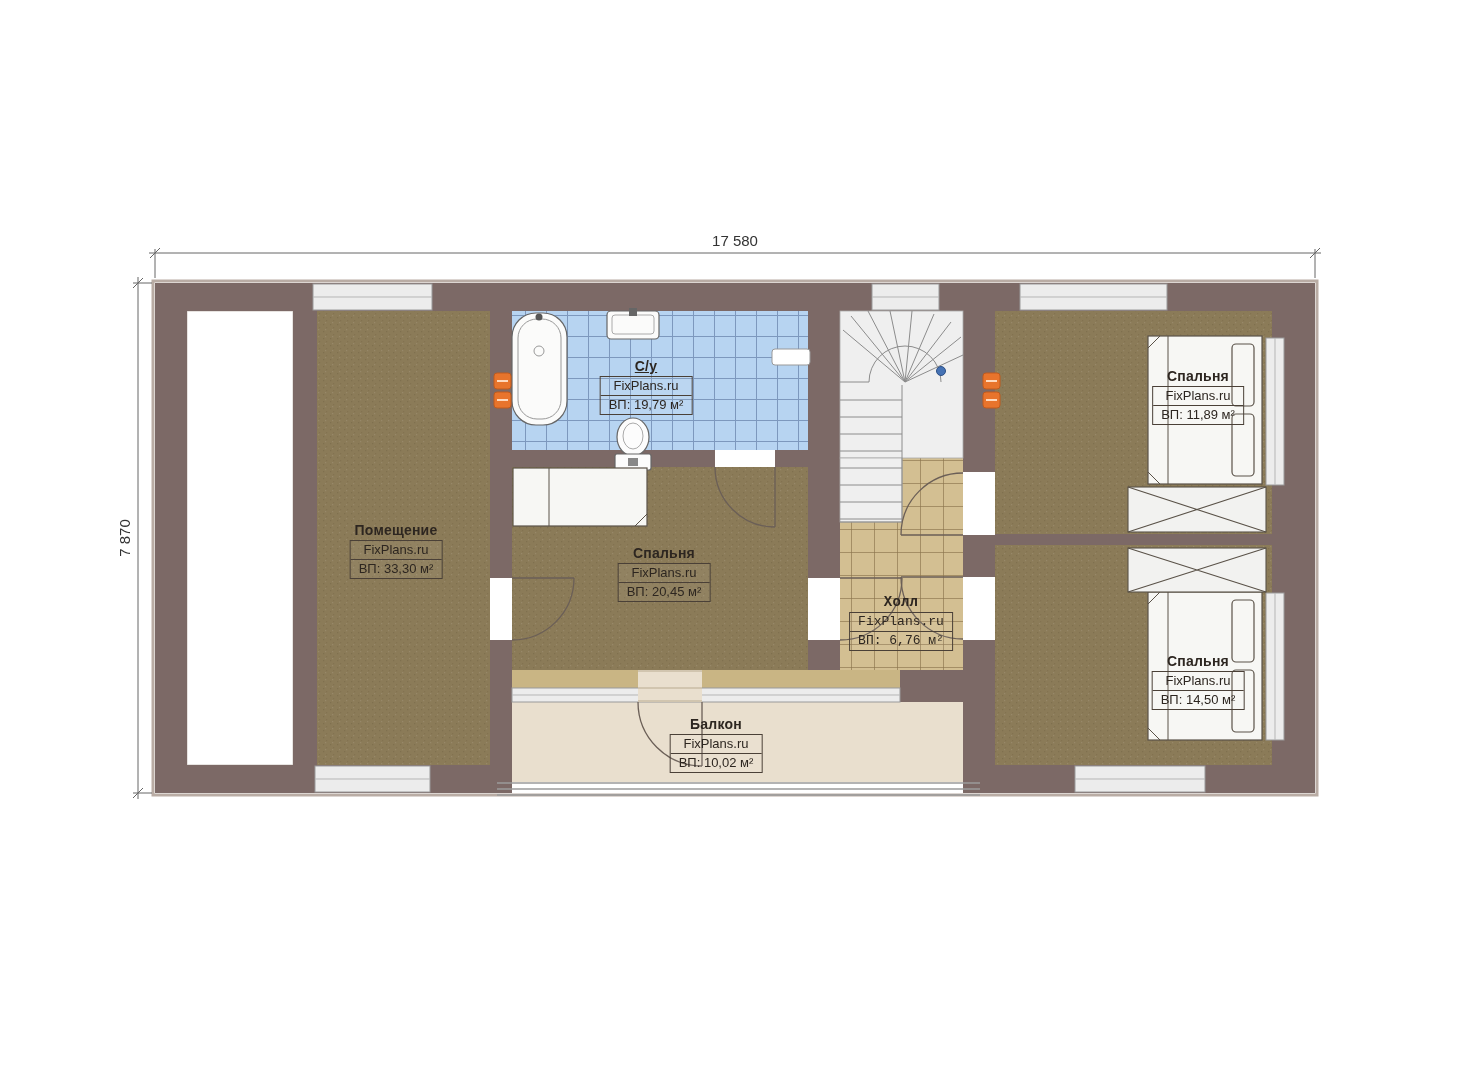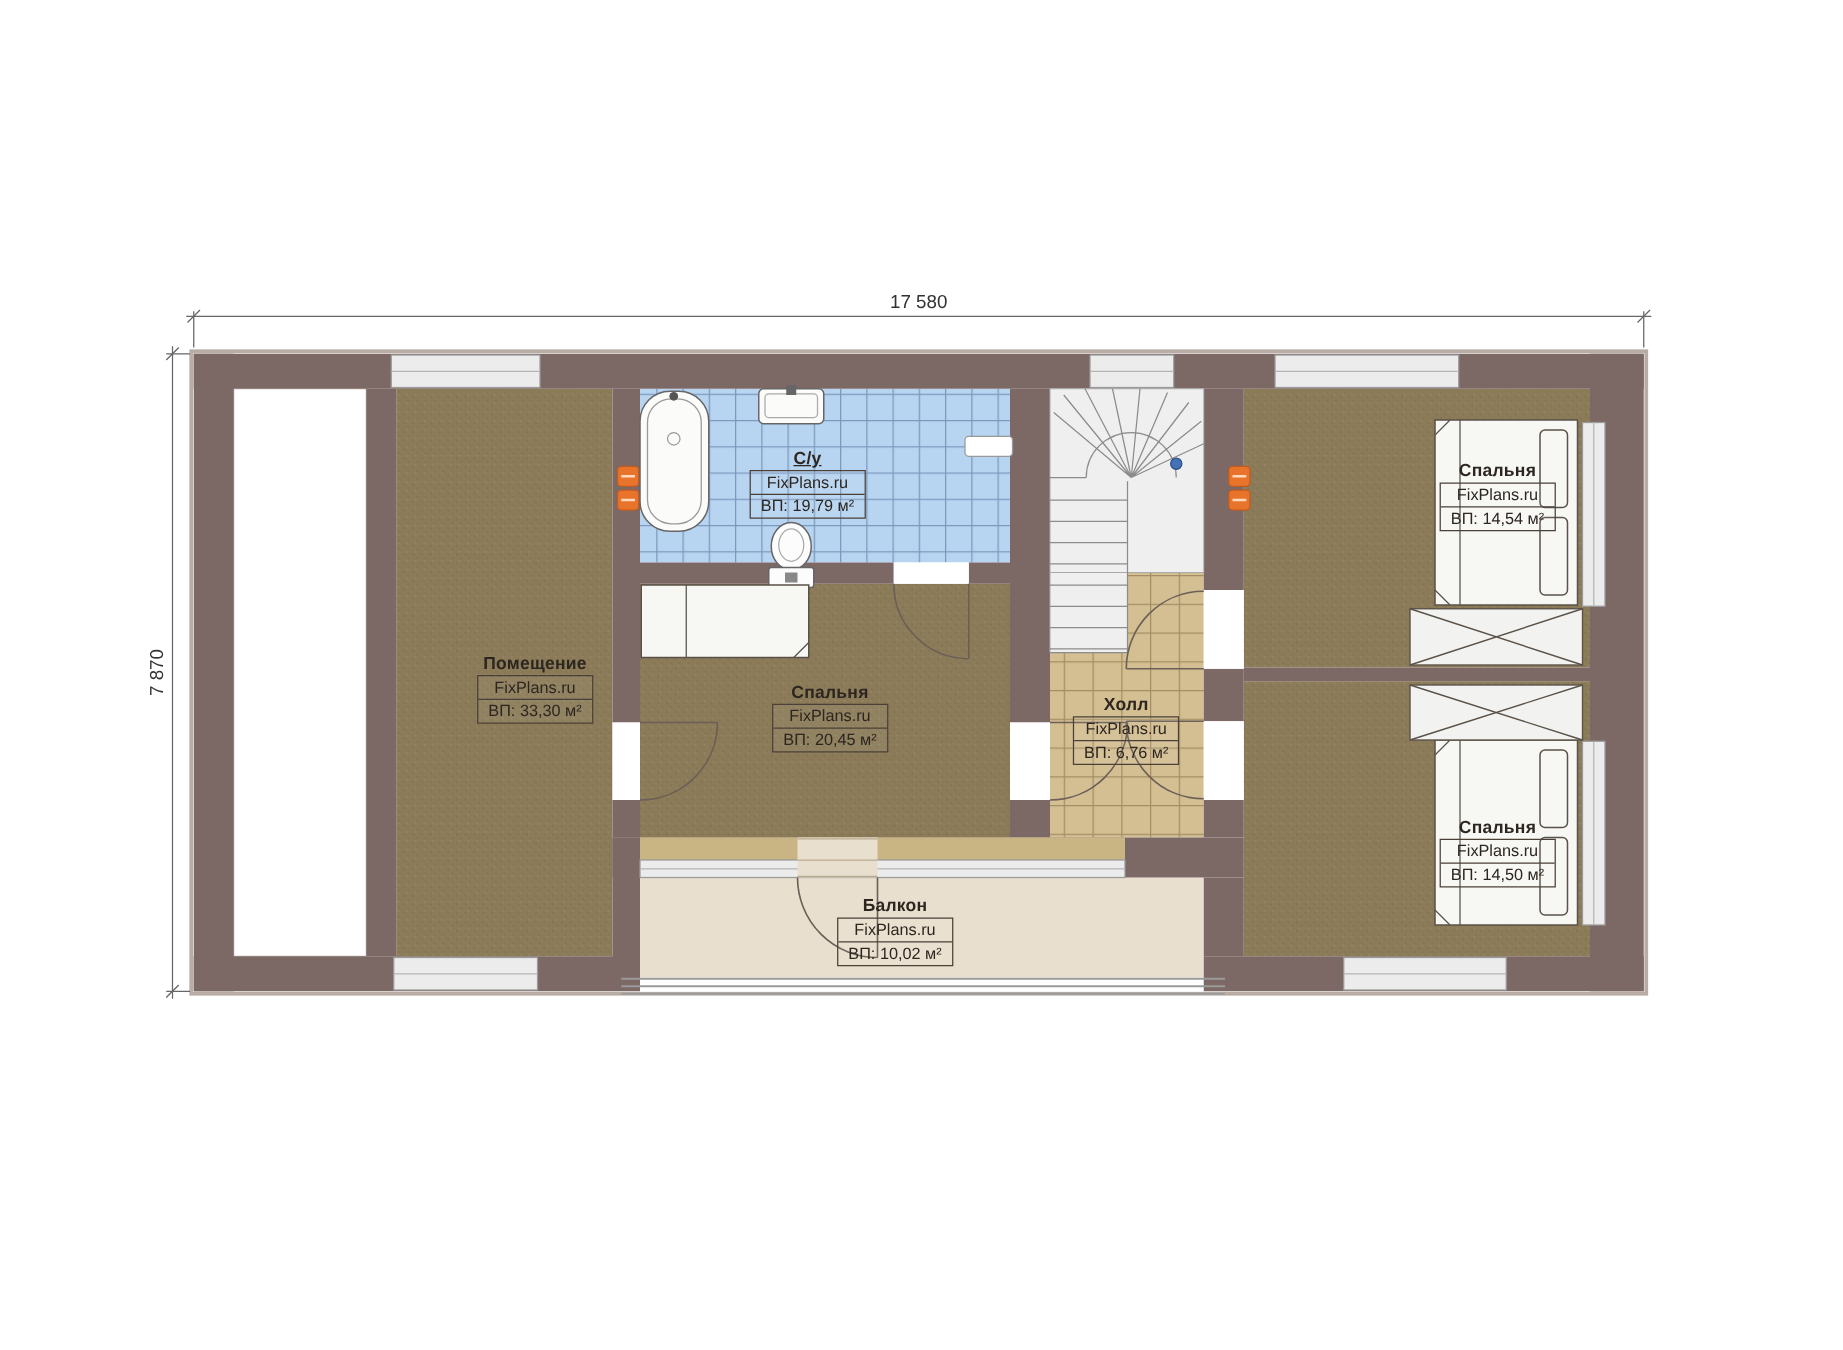--- a/index.html
+++ b/index.html
@@ -184,21 +184,21 @@
   <g stroke="#666666" stroke-width="1" fill="none">
     <path d="M138 277 V799"></path>
     <path d="M133 288 L143 278 M133 798 L143 788"></path>
     <path d="M133 283 H152 M133 793 H152"></path>
   </g>
   <text class="dim-text" text-anchor="middle" transform="translate(130,538) rotate(-90)">7 870</text>
 </svg>
 
 <div class="labels">
 
-  <div class="room-label" style="left:396px;top:522px;margin-left:32px;">
+  <div class="room-label" style="left:396px;top:522px;">
     <div class="room-name">Помещение</div>
     <div class="room-box">
       <div class="room-brand">FixPlans.ru</div>
       <div class="room-area">ВП: 33,30 м²</div>
     </div>
   </div>
 
   <div class="room-label" style="left:646px;top:358px;text-decoration:underline;">
     <div class="room-name">С/у</div>
     <div class="room-box">
@@ -208,33 +208,33 @@
   </div>
 
   <div class="room-label" style="left:664px;top:545px;">
     <div class="room-name">Спальня</div>
     <div class="room-box">
       <div class="room-brand">FixPlans.ru</div>
       <div class="room-area">ВП: 20,45 м²</div>
     </div>
   </div>
 
-  <div class="room-label" style="left:901px;top:555px;">
+  <div class="room-label" style="left:901px;top:594px;font-family:Liberation Mono, monospace;">
     <div class="room-name">Холл</div>
     <div class="room-box">
       <div class="room-brand">FixPlans.ru</div>
       <div class="room-area">ВП: 6,76 м²</div>
     </div>
   </div>
 
   <div class="room-label" style="left:1198px;top:368px;">
     <div class="room-name">Спальня</div>
     <div class="room-box">
       <div class="room-brand">FixPlans.ru</div>
-      <div class="room-area">ВП: 14,54 м²</div>
+      <div class="room-area">ВП: 11,89 м²</div>
     </div>
   </div>
 
   <div class="room-label" style="left:1198px;top:653px;">
     <div class="room-name">Спальня</div>
     <div class="room-box">
       <div class="room-brand">FixPlans.ru</div>
       <div class="room-area">ВП: 14,50 м²</div>
     </div>
   </div>

